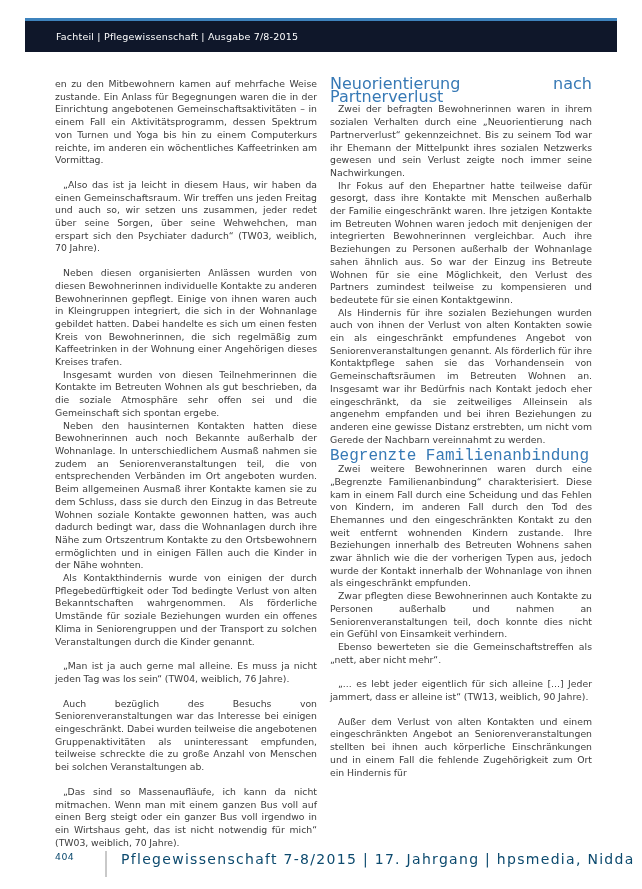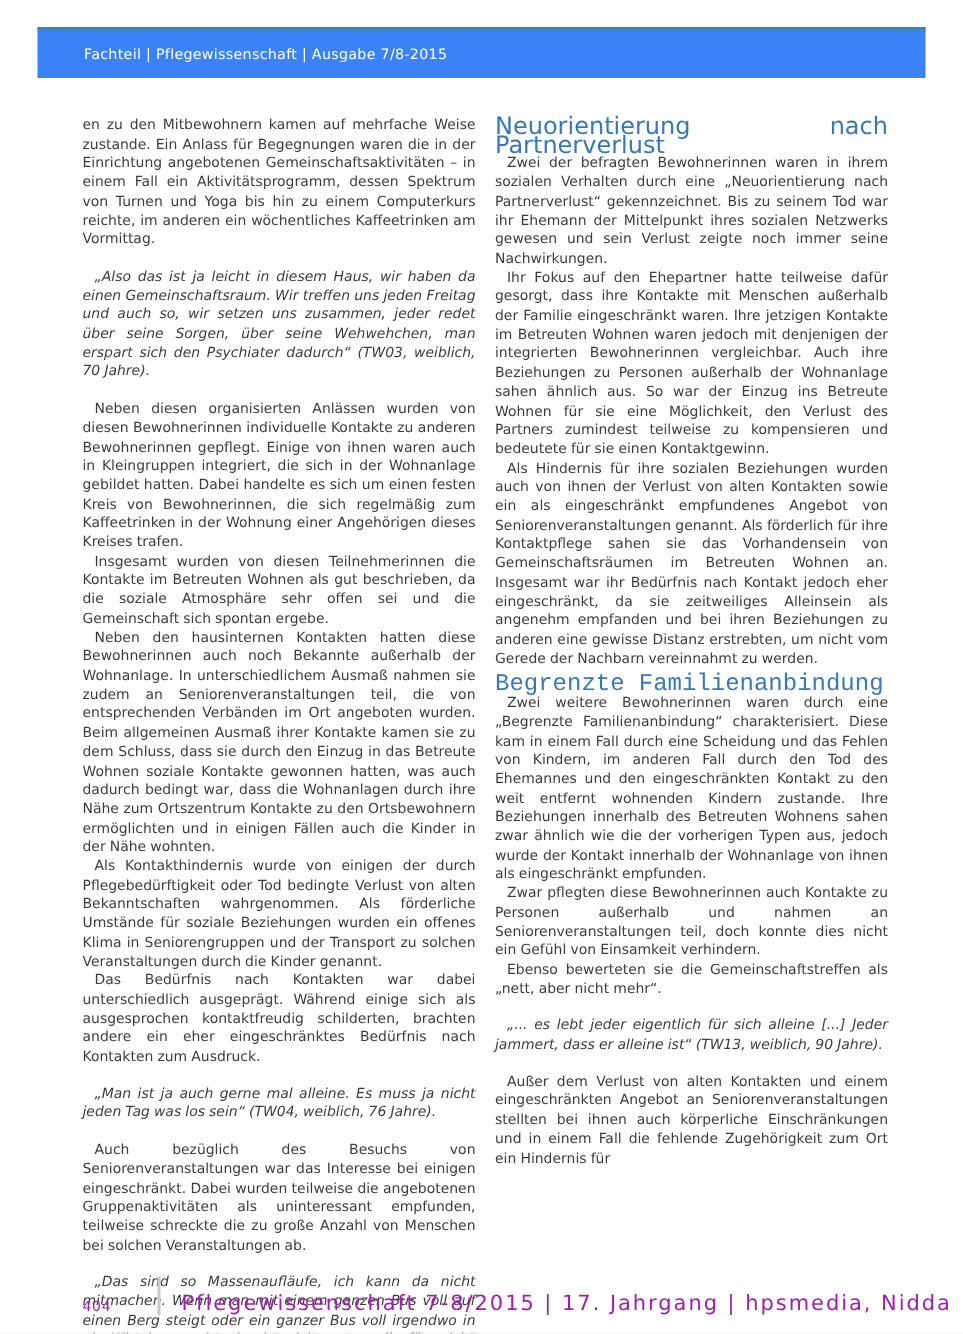--- a/index.html
+++ b/index.html
@@ -11,21 +11,21 @@
     font-family: "DejaVu Sans", "Liberation Sans", sans-serif;
     overflow: hidden;
     margin: 0 auto;
   }
   .header-bar {
     position: absolute;
     left: 25px;
     top: 18px;
     width: 592px;
     height: 34px;
-    background: #3b82f6;
+    background: #0f172a;
     border-top: 3px solid #3e83bd;
     box-sizing: border-box;
     display: flex;
     align-items: center;
   }
   .header-title {
     color: #ffffff;
     font-size: 9.5px;
     letter-spacing: 0.2px;
     padding-left: 31px;
@@ -43,37 +43,37 @@
     text-align: justify;
     color: #3c3c3c;
     font-size: 9.3px;
     line-height: 12.7px;
     hyphens: auto;
     -webkit-hyphens: auto;
     word-spacing: -0.2px;
   }
   .para { margin: 0; text-indent: 8px; }
   .para.first { text-indent: 0; }
-  .quote { margin: 12px 0; text-indent: 8px; font-style: italic; }
+  .quote { margin: 12px 0; text-indent: 8px; }
   .subheading {
     margin: 0;
     color: #3779b5;
     font-size: 16px;
     font-weight: normal;
     line-height: 12.7px;
   }
   .subheading.spaced { margin-top: 4px; font-family: Liberation Mono, monospace; }
   .footer {
     position: absolute;
     left: 55px;
     bottom: 12px;
     height: 26px;
     display: flex;
-    align-items: flex-end;
-    color: #a21caf;
+    align-items: flex-start;
+    color: #0c4a6e;
   }
   .page-number {
     font-size: 9.3px;
     width: 50px;
     letter-spacing: 0.5px;
   }
   .footer-divider {
     width: 2px;
     height: 26px;
     background: #c9c9c9;
@@ -95,21 +95,20 @@
 
   <div class="content">
 
     <div class="col">
       <p class="para first">en zu den Mitbewohnern kamen auf mehrfache Weise zustande. Ein Anlass für Begegnungen waren die in der Einrichtung angebotenen Gemeinschaftsaktivitäten – in einem Fall ein Aktivitätsprogramm, dessen Spektrum von Turnen und Yoga bis hin zu einem Computerkurs reichte, im anderen ein wöchentliches Kaffeetrinken am Vormittag.</p>
       <p class="quote">„Also das ist ja leicht in diesem Haus, wir haben da einen Gemeinschaftsraum. Wir treffen uns jeden Freitag und auch so, wir setzen uns zusammen, jeder redet über seine Sorgen, über seine Wehwehchen, man erspart sich den Psychiater dadurch“ (TW03, weiblich, 70 Jahre).</p>
       <p class="para">Neben diesen organisierten Anlässen wurden von diesen Bewohnerinnen individuelle Kontakte zu anderen Bewohnerinnen gepflegt. Einige von ihnen waren auch in Kleingruppen integriert, die sich in der Wohnanlage gebildet hatten. Dabei handelte es sich um einen festen Kreis von Bewohnerinnen, die sich regelmäßig zum Kaffeetrinken in der Wohnung einer Angehörigen dieses Kreises trafen.</p>
       <p class="para">Insgesamt wurden von diesen Teilnehmerinnen die Kontakte im Betreuten Wohnen als gut beschrieben, da die soziale Atmosphäre sehr offen sei und die Gemeinschaft sich spontan ergebe.</p>
       <p class="para">Neben den hausinternen Kontakten hatten diese Bewohnerinnen auch noch Bekannte außerhalb der Wohnanlage. In unterschiedlichem Ausmaß nahmen sie zudem an Seniorenveranstaltungen teil, die von entsprechenden Verbänden im Ort angeboten wurden. Beim allgemeinen Ausmaß ihrer Kontakte kamen sie zu dem Schluss, dass sie durch den Einzug in das Betreute Wohnen soziale Kontakte gewonnen hatten, was auch dadurch bedingt war, dass die Wohnanlagen durch ihre Nähe zum Ortszentrum Kontakte zu den Ortsbewohnern ermöglichten und in einigen Fällen auch die Kinder in der Nähe wohnten.</p>
       <p class="para">Als Kontakthindernis wurde von einigen der durch Pflegebedürftigkeit oder Tod bedingte Verlust von alten Bekanntschaften wahrgenommen. Als förderliche Umstände für soziale Beziehungen wurden ein offenes Klima in Seniorengruppen und der Transport zu solchen Veranstaltungen durch die Kinder genannt.</p>
-      <p class="para">Das Bedürfnis nach Kontakten war dabei unterschiedlich ausgeprägt. Während einige sich als ausgesprochen kontaktfreudig schilderten, brachten andere ein eher eingeschränktes Bedürfnis nach Kontakten zum Ausdruck.</p>
       <p class="quote">„Man ist ja auch gerne mal alleine. Es muss ja nicht jeden Tag was los sein“ (TW04, weiblich, 76 Jahre).</p>
       <p class="para">Auch bezüglich des Besuchs von Seniorenveranstaltungen war das Interesse bei einigen eingeschränkt. Dabei wurden teilweise die angebotenen Gruppenaktivitäten als uninteressant empfunden, teilweise schreckte die zu große Anzahl von Menschen bei solchen Veranstaltungen ab.</p>
       <p class="quote">„Das sind so Massenaufläufe, ich kann da nicht mitmachen. Wenn man mit einem ganzen Bus voll auf einen Berg steigt oder ein ganzer Bus voll irgendwo in ein Wirtshaus geht, das ist nicht notwendig für mich“ (TW03, weiblich, 70 Jahre).</p>
     </div>
 
     <div class="col">
       <h3 class="subheading">Neuorientierung nach Partnerverlust</h3>
       <p class="para">Zwei der befragten Bewohnerinnen waren in ihrem sozialen Verhalten durch eine „Neuorientierung nach Partnerverlust“ gekennzeichnet. Bis zu seinem Tod war ihr Ehemann der Mittelpunkt ihres sozialen Netzwerks gewesen und sein Verlust zeigte noch immer seine Nachwirkungen.</p>
       <p class="para">Ihr Fokus auf den Ehepartner hatte teilweise dafür gesorgt, dass ihre Kontakte mit Menschen außerhalb der Familie eingeschränkt waren. Ihre jetzigen Kontakte im Betreuten Wohnen waren jedoch mit denjenigen der integrierten Bewohnerinnen vergleichbar. Auch ihre Beziehungen zu Personen außerhalb der Wohnanlage sahen ähnlich aus. So war der Einzug ins Betreute Wohnen für sie eine Möglichkeit, den Verlust des Partners zumindest teilweise zu kompensieren und bedeutete für sie einen Kontaktgewinn.</p>
       <p class="para">Als Hindernis für ihre sozialen Beziehungen wurden auch von ihnen der Verlust von alten Kontakten sowie ein als eingeschränkt empfundenes Angebot von Seniorenveranstaltungen genannt. Als förderlich für ihre Kontaktpflege sahen sie das Vorhandensein von Gemeinschaftsräumen im Betreuten Wohnen an. Insgesamt war ihr Bedürfnis nach Kontakt jedoch eher eingeschränkt, da sie zeitweiliges Alleinsein als angenehm empfanden und bei ihren Beziehungen zu anderen eine gewisse Distanz erstrebten, um nicht vom Gerede der Nachbarn vereinnahmt zu werden.</p>

